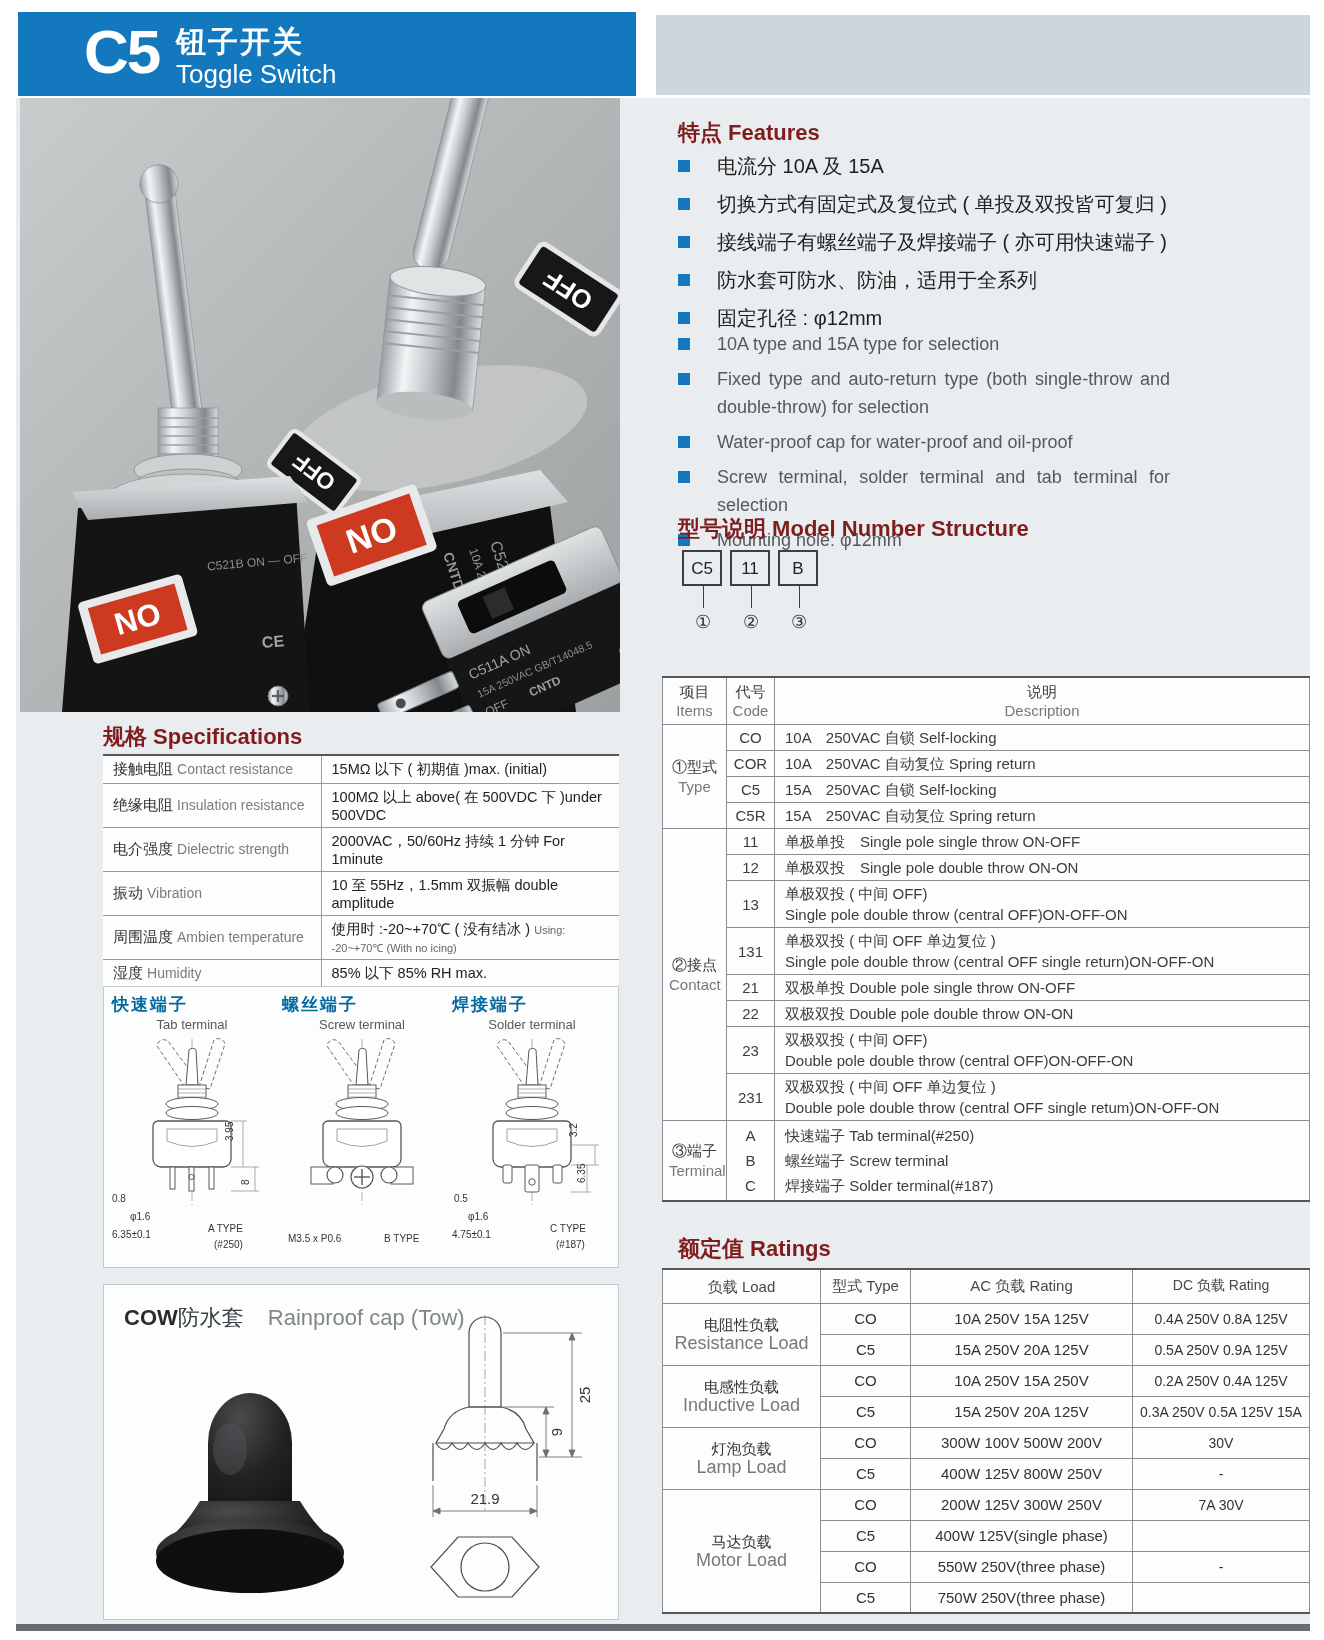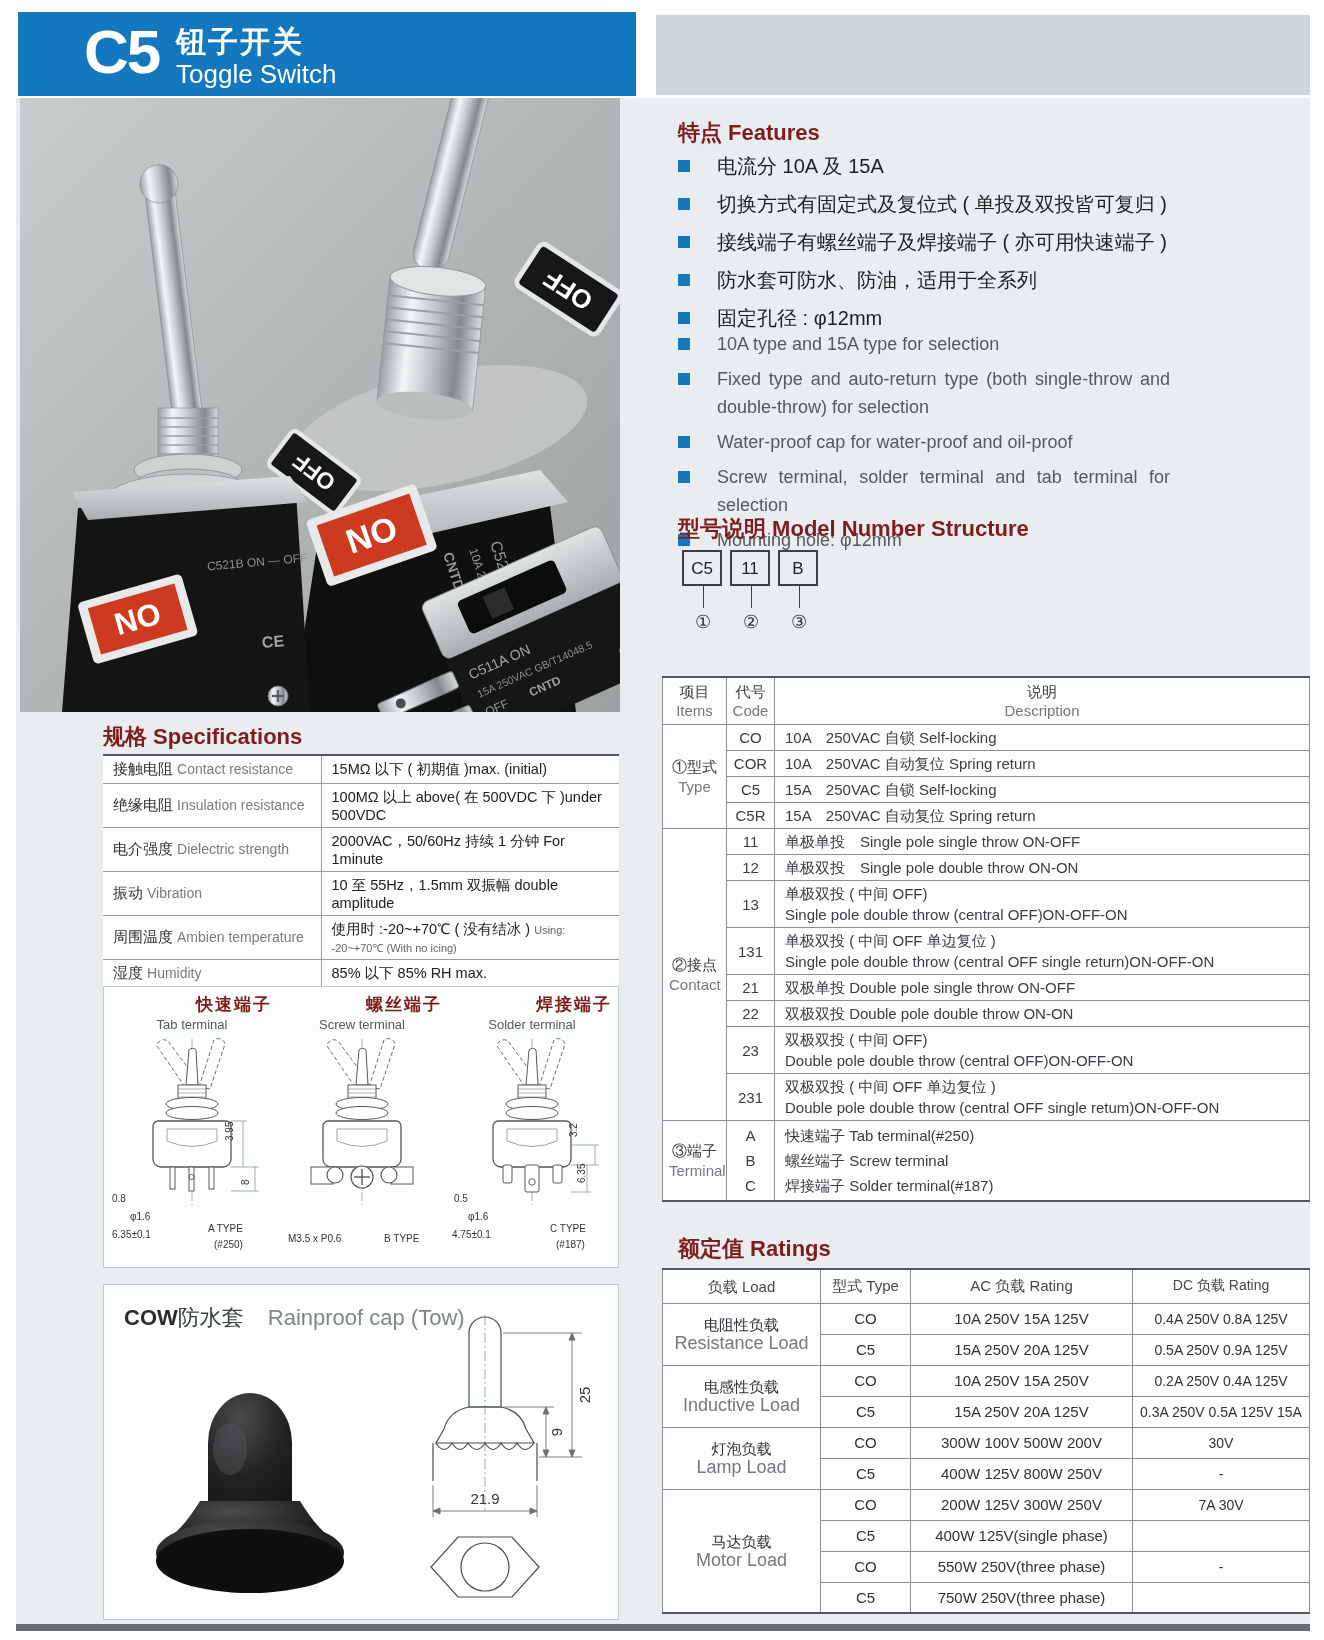--- a/index.html
+++ b/index.html
@@ -32,21 +32,21 @@
   .spectbl .gy{color:#787c80;font-size:14px}
   .spectbl td.sv{color:#222}
   .spectbl .sm{font-size:11px;color:#666}
   .spectbl .sub{font-size:13px;color:#8a8e92;margin-top:1px}
 
   
   .panel{background:#fcfdfd;border:1px solid #c3c9cd}
   .term-panel{left:103px;top:986px;width:516px;height:282px}
   .rain-panel{left:103px;top:1284px;width:516px;height:336px}
   .term-col{position:absolute;top:6px;width:160px;height:272px}
-  .tc-zh{text-align:right;font-size:17px;font-weight:bold;color:#7f1d1d;letter-spacing:2px}
+  .tc-zh{text-align:left;font-size:17px;font-weight:bold;color:#0369a1;letter-spacing:2px}
   .tc-en{text-align:center;font-size:13px;color:#55595d;margin-top:1px}
   .tc-svg{position:absolute;left:5px;top:44px}
   .dim{position:absolute;font-size:10px;color:#333;white-space:nowrap}
   .dim.rot{transform:rotate(-90deg);transform-origin:left top}
   .rain-title{position:absolute;left:20px;top:18px;font-size:22px}
   .rain-title .code{color:#2b2b2b;font-weight:bold}
   .rain-title .zh{color:#3a3e42;margin-left:0}
   .rain-title .en{color:#82868a;margin-left:24px}
 
   

